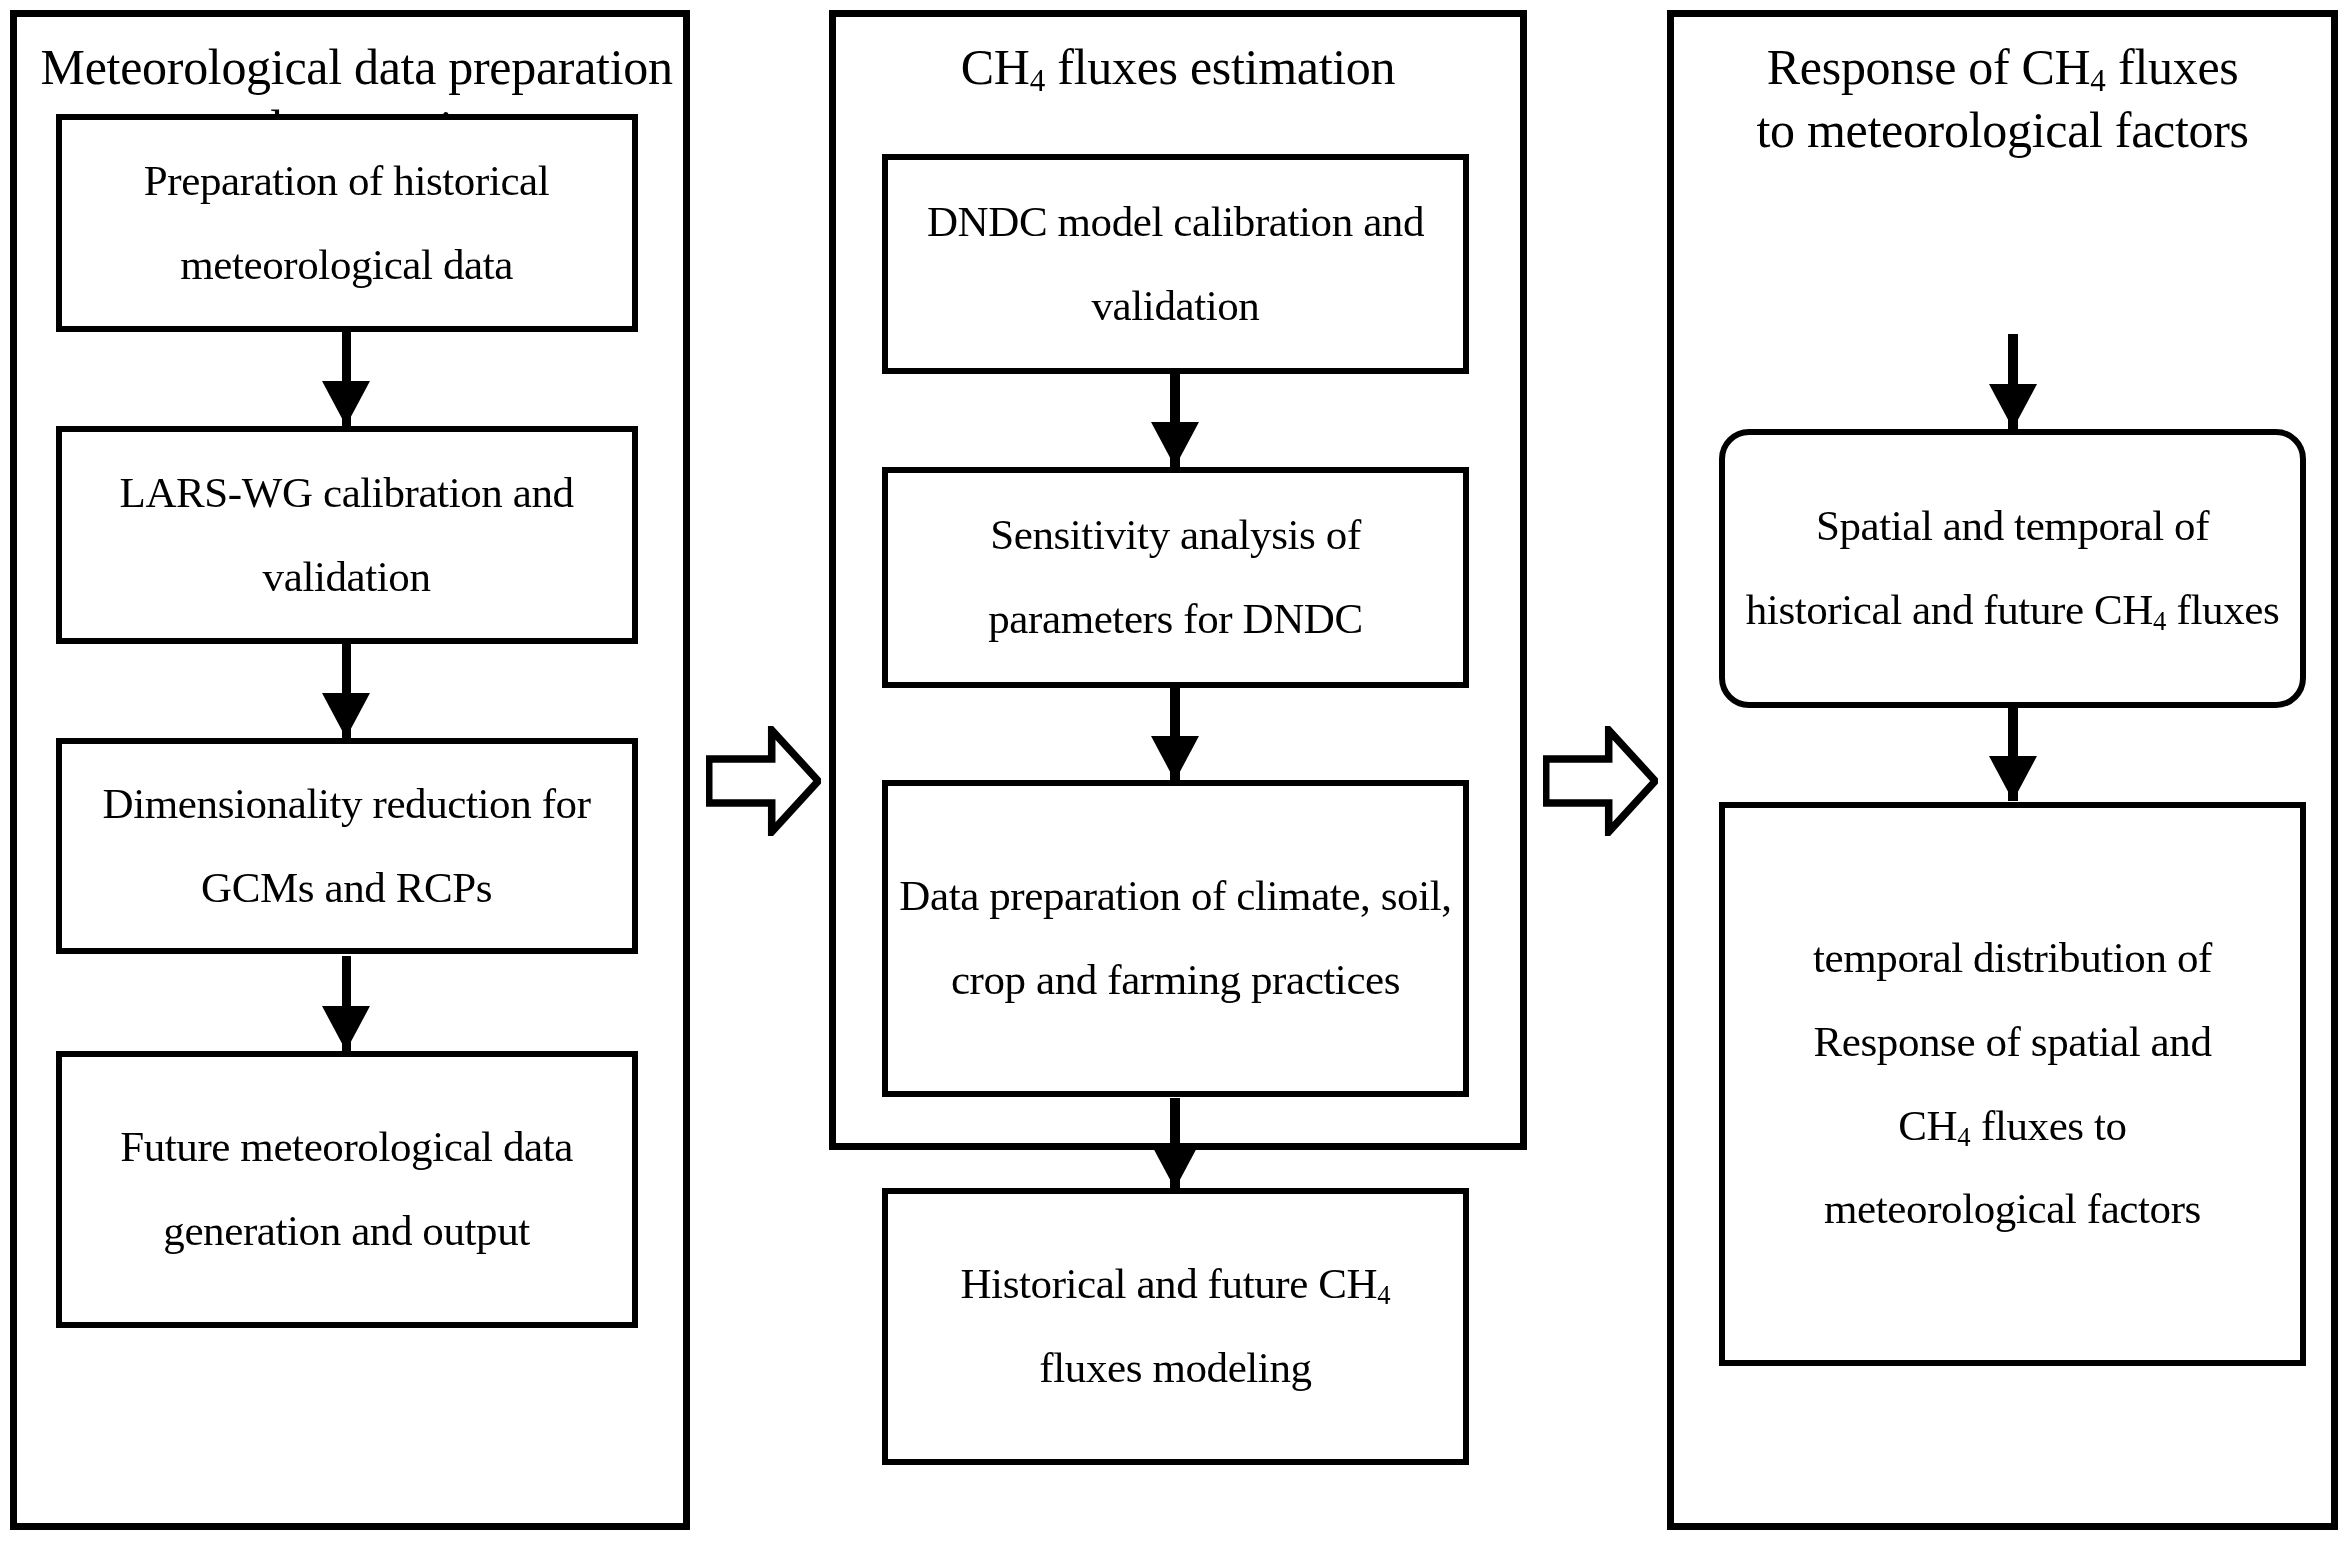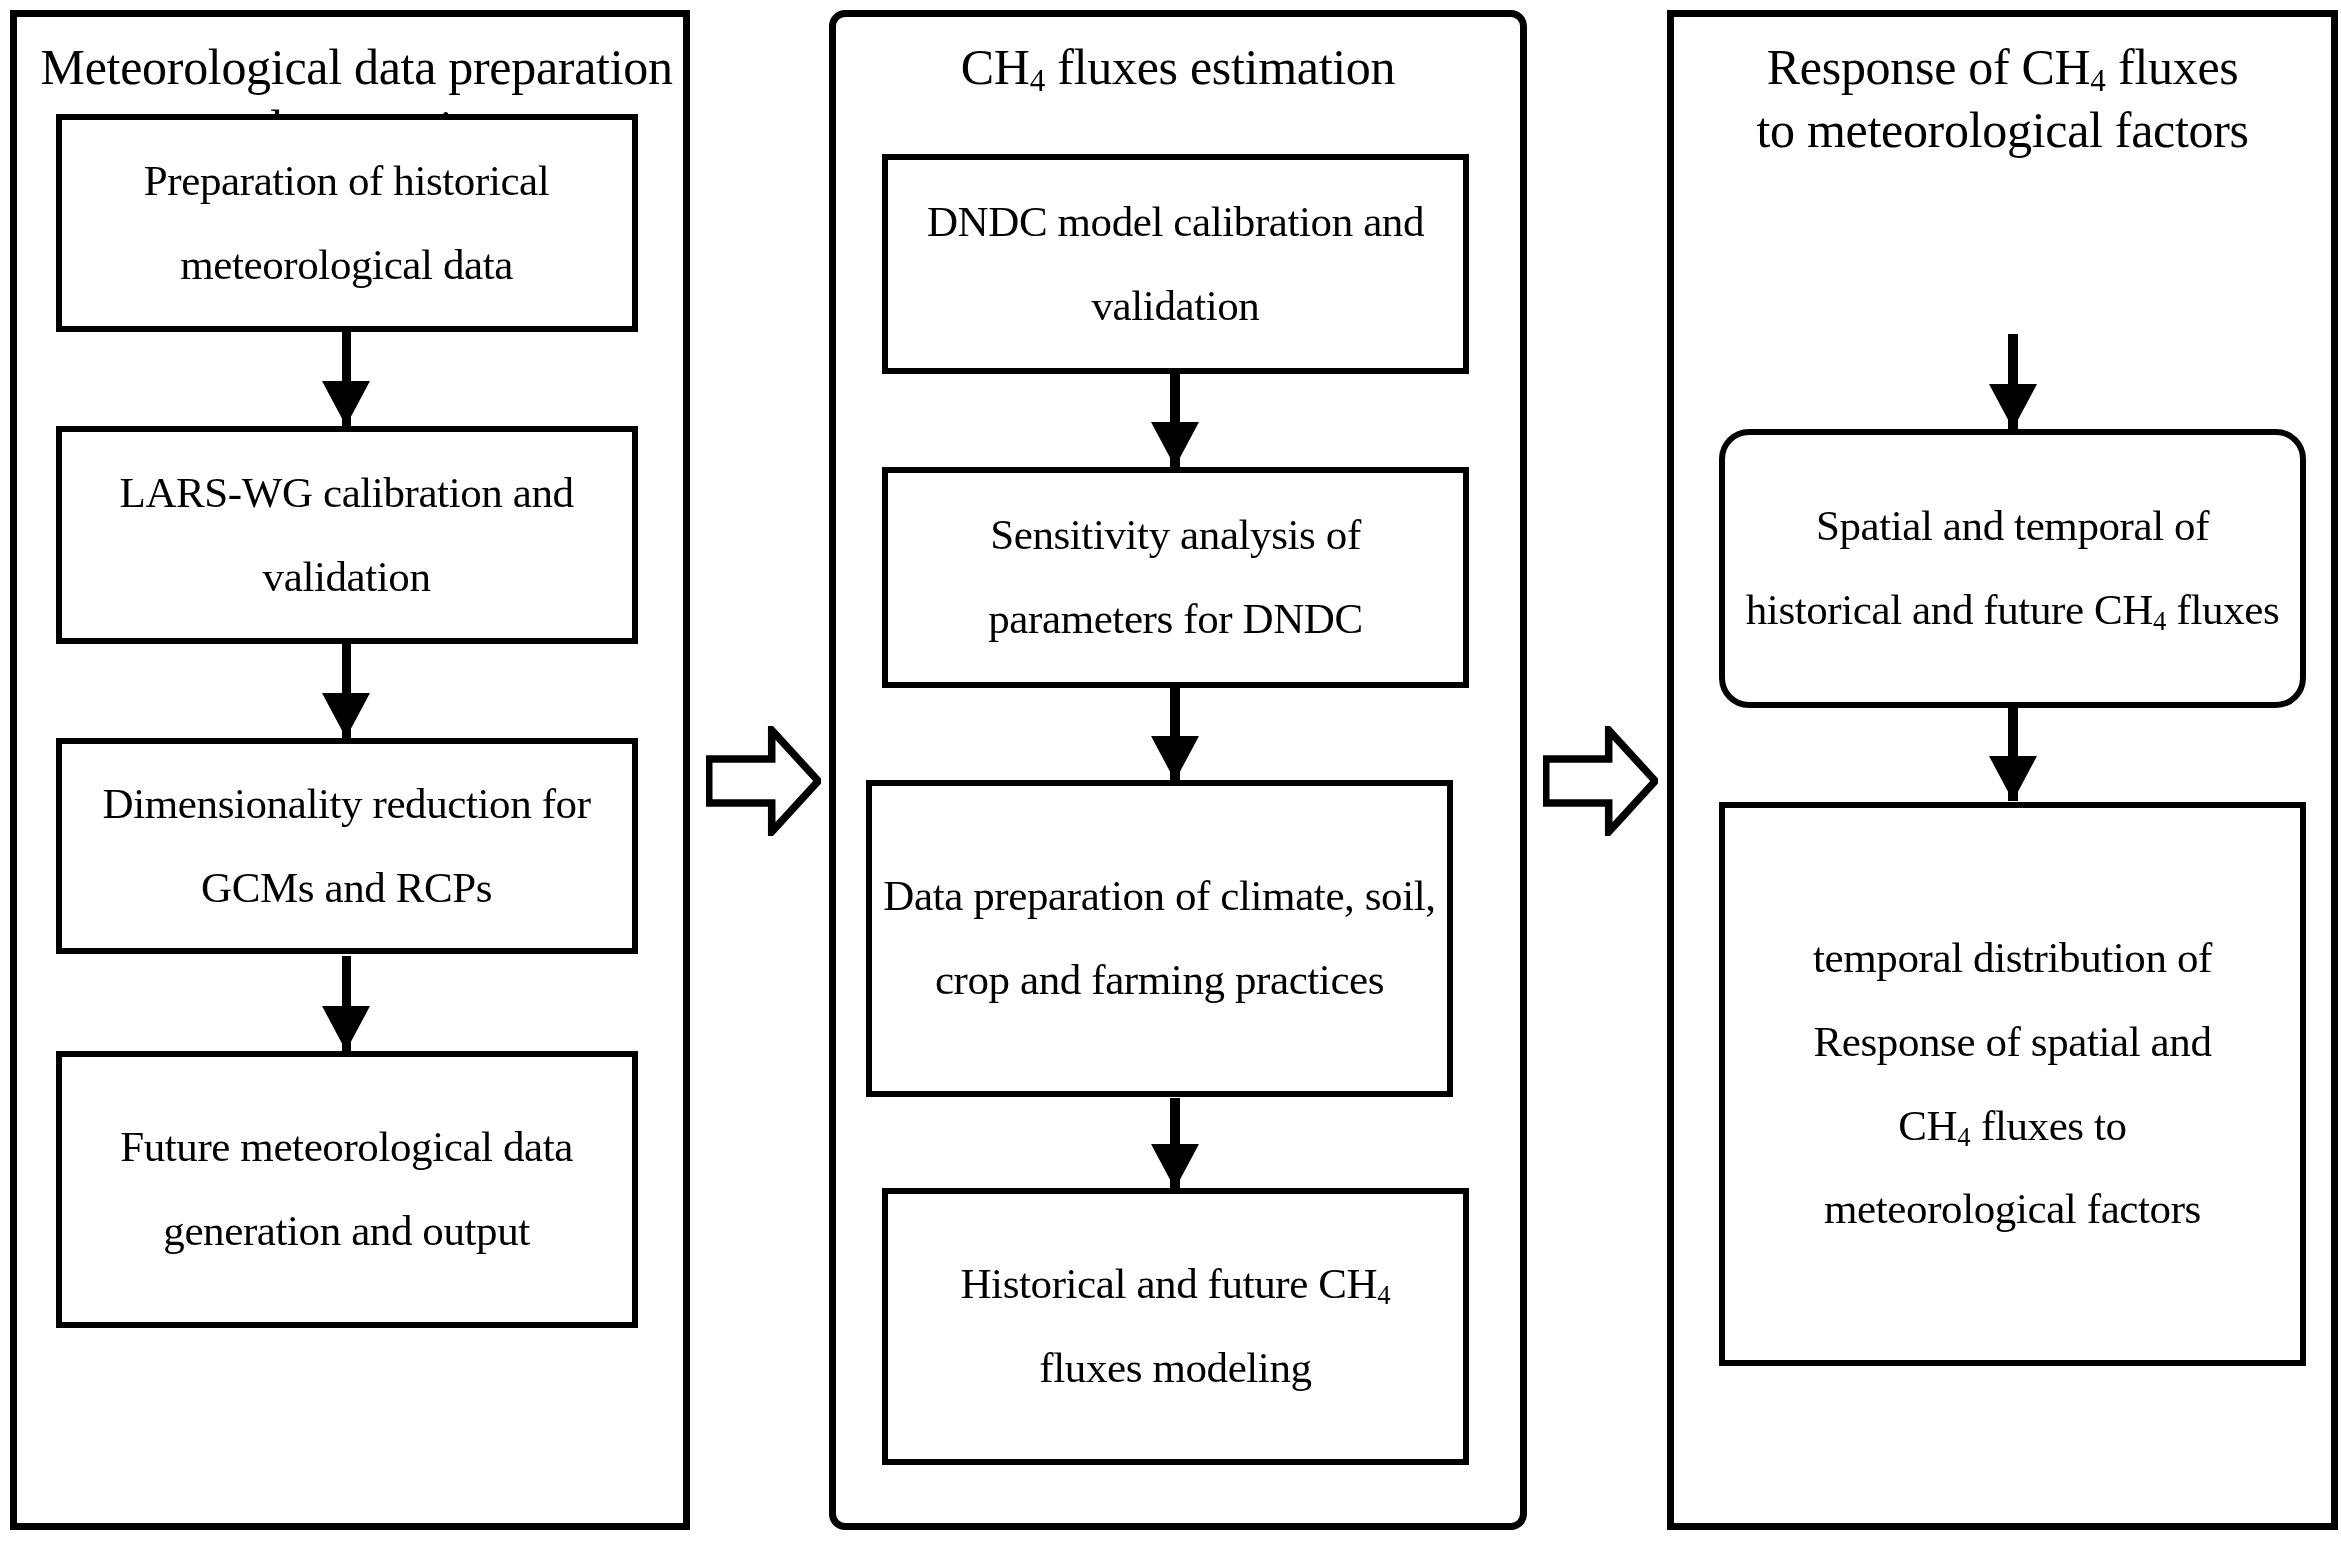--- a/index.html
+++ b/index.html
@@ -19,21 +19,21 @@
   }
 
   
   .group {
     position: absolute;
     box-sizing: border-box;
     border: 7.6px solid #000000;
     background: #ffffff;
   }
   #group-1 { left: 9.6px;   top: 9.6px; width: 680px;  height: 1520px; }
-  #group-2 { left: 829px; top: 9.6px; width: 698px; height: 1520px; border-radius: 16px; }
+  #group-2 { left: 829px; top: 9.6px; width: 698px; height: 1140px; }
   #group-3 { left: 1667px; top: 9.6px; width: 671px;  height: 1520px; }
 
   
   .group-title {
     position: absolute;
     text-align: center;
     font-size: 50px;
     line-height: 1.22;
     letter-spacing: -0.3px;
     white-space: nowrap;
@@ -73,21 +73,21 @@
 
   
   #g1-b1 { left: 39px; top: 97px;  width: 582px; height: 218px; }
   #g1-b2 { left: 39px; top: 409px;  width: 582px; height: 218px; }
   #g1-b3 { left: 39px; top: 721px; width: 582px; height: 216px; }
   #g1-b4 { left: 39px; top: 1034px; width: 582px; height: 277px; }
 
   
   #g2-b1 { left: 46px; top: 137px;  width: 587px; height: 220px; }
   #g2-b2 { left: 46px; top: 450px;  width: 587px; height: 221px; }
-  #g2-b3 { left: 30px; top: 763px; width: 587px; height: 317px; }
+  #g2-b3 { left: 46px; top: 763px; width: 587px; height: 317px; }
   #g2-b4 { left: 46px; top: 1171px; width: 587px; height: 277px; }
 
   
   #g3-b1 { left: 45px; top: 100px;  width: 587px; height: 218px; }
   #g3-b2 { left: 45px; top: 412px;  width: 587px; height: 279px; border-radius: 30px; }
   #g3-b3 { left: 45px; top: 785px; width: 587px; height: 564px; }
 
   
   .v-arrow {
     position: absolute;

